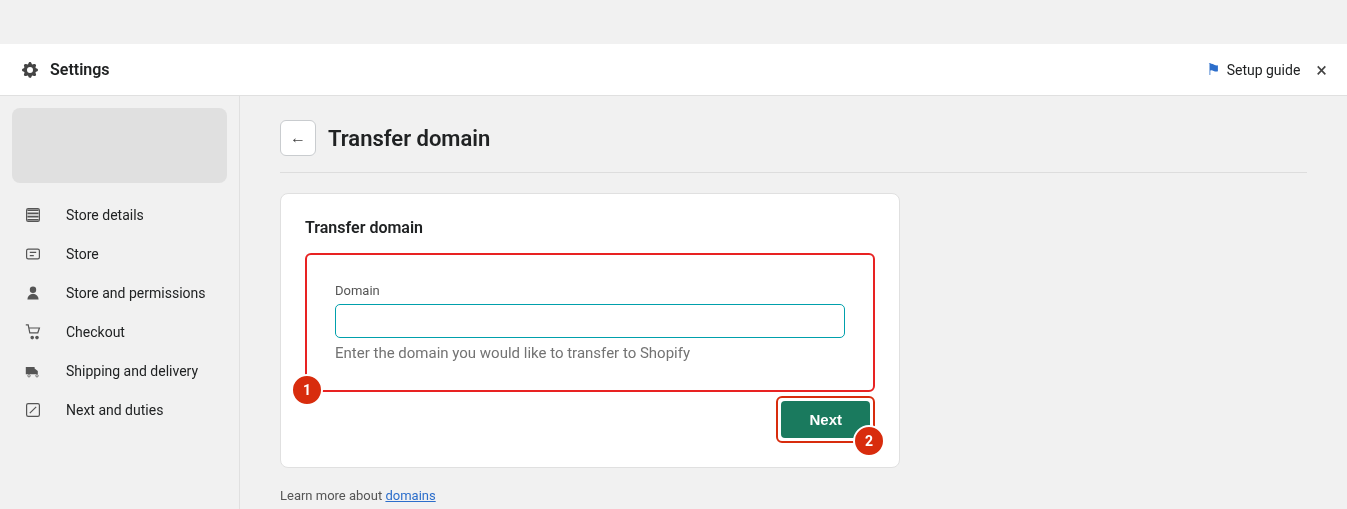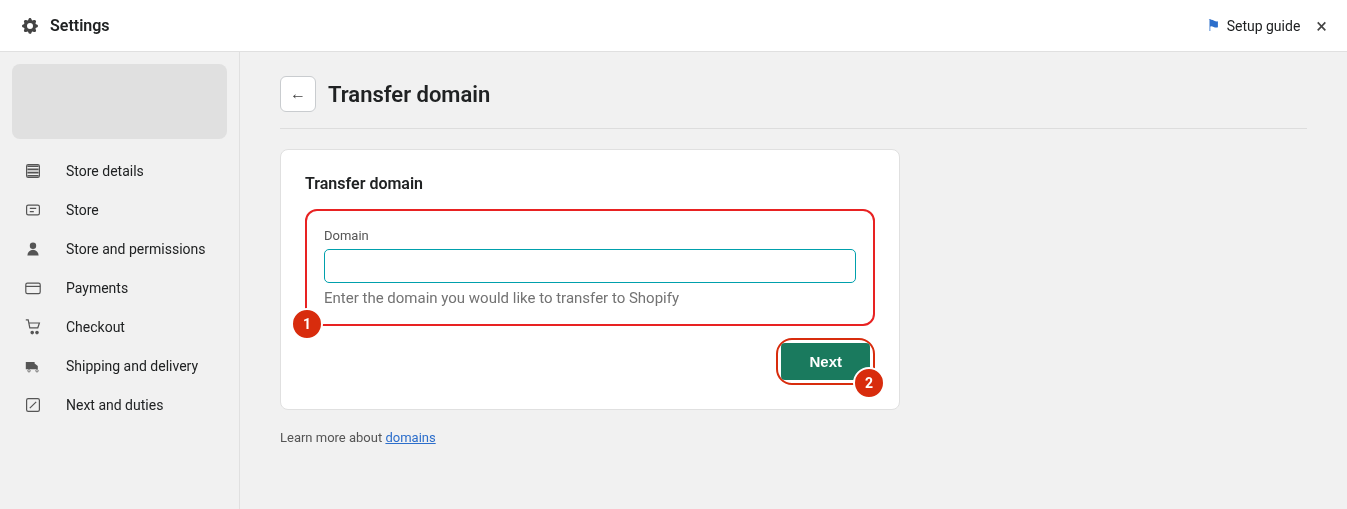--- a/index.html
+++ b/index.html
@@ -16,20 +16,21 @@
     .header {
       display: flex;
       align-items: center;
       justify-content: space-between;
       background: #fff;
       height: 52px;
       padding: 0 20px;
       border-bottom: 1px solid #e0e0e0;
       position: relative;
       z-index: 10;
+      margin-top: 44px;
     }
     .header-left {
       display: flex;
       align-items: center;
       gap: 10px;
     }
     .header-right {
       display: flex;
       align-items: center;
       gap: 16px;
@@ -160,23 +161,23 @@
     .card-title {
       font-size: 16px;
       font-weight: 600;
       color: #202223;
       margin-bottom: 16px;
     }
 
     
     .form-group {
       border: 2px solid #e82222;
-      border-radius: 12px;
-      padding: 17px;
-      margin-bottom: 12px;
+      border-radius: 6px;
+      padding: 28px;
+      margin-bottom: 4px;
       position: relative;
     }
     .field-label {
       font-size: 13px;
       color: #555;
       margin-bottom: 6px;
     }
     .domain-input {
       width: 100%;
       border: 1.5px solid #00a0ac;
@@ -212,21 +213,21 @@
     }
 
     
     .next-button-wrapper {
       display: flex;
       justify-content: flex-end;
       position: relative;
     }
     .next-button-outer {
       border: 2px solid #d82c0d;
-      border-radius: 16px;
+      border-radius: 6px;
       padding: 3px;
       display: inline-flex;
       position: relative;
     }
     .next-button {
       background: #1a7a5e;
       color: #fff;
       border: none;
       border-radius: 4px;
       padding: 10px 28px;
@@ -317,29 +318,20 @@
 
       <li class="sidebar-item">
         <span class="sidebar-item-icon">
           <svg width="16" height="16" viewBox="0 0 20 20" fill="currentColor">
             <path d="M10 10a4 4 0 100-8 4 4 0 000 8zm-7 8a7 7 0 1114 0H3z"></path>
           </svg>
         </span>
         <span>Store and permissions</span>
       </li>
 
-      <li class="sidebar-item">
-        <span class="sidebar-item-icon">
-          <svg width="16" height="16" viewBox="0 0 20 20" fill="none" stroke="currentColor" stroke-width="1.5">
-            <rect x="1" y="4" width="18" height="13" rx="2"></rect>
-            <path d="M1 8h18"></path>
-          </svg>
-        </span>
-        <span>Payments</span>
-      </li>
 
       <li class="sidebar-item">
         <span class="sidebar-item-icon">
           <svg width="16" height="16" viewBox="0 0 20 20" fill="none" stroke="currentColor" stroke-width="1.5">
             <path d="M1 1h3l2 10h10l2-6H5"></path>
             <circle cx="9" cy="17" r="1.5" fill="currentColor"></circle>
             <circle cx="15" cy="17" r="1.5" fill="currentColor"></circle>
           </svg>
         </span>
         <span>Checkout</span>

